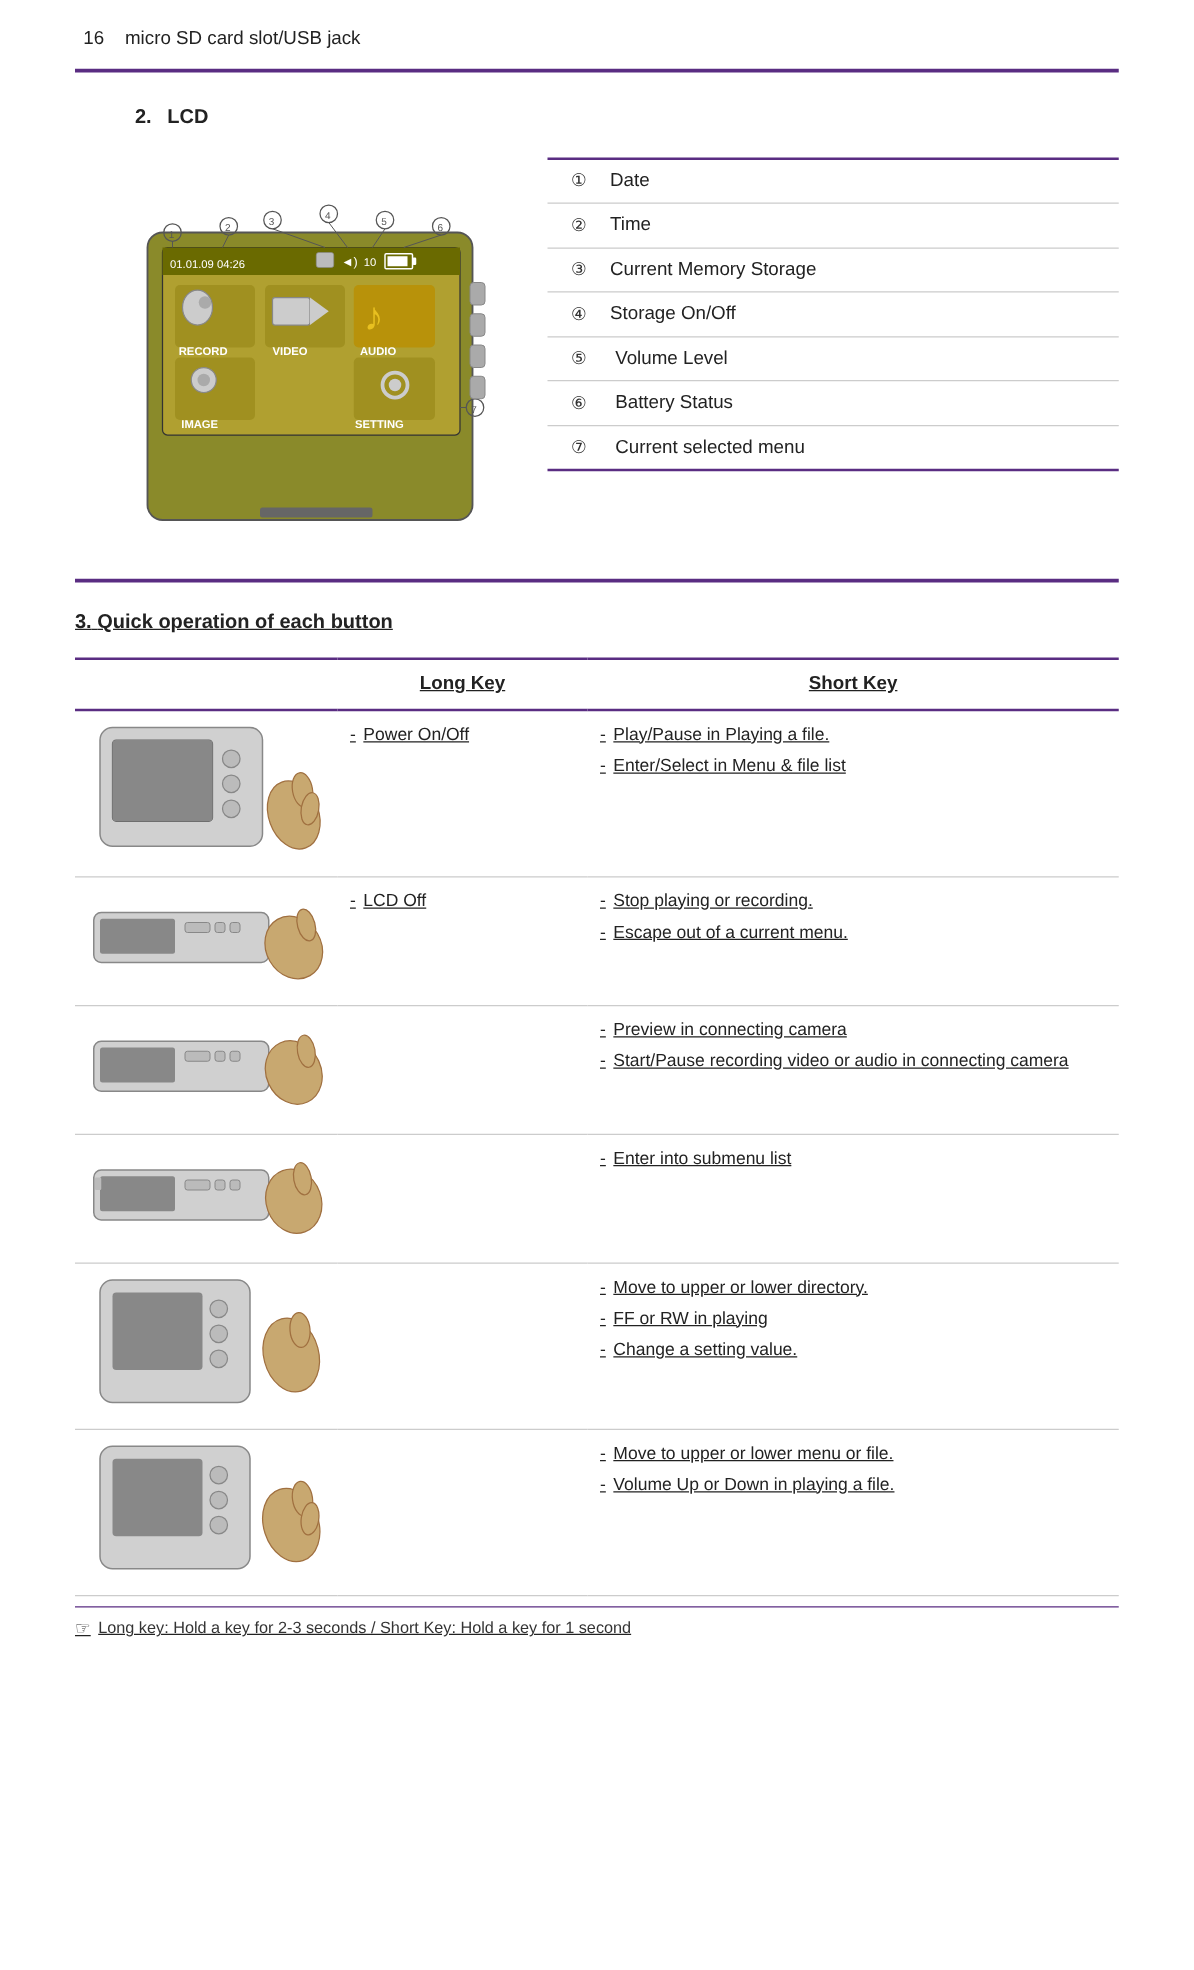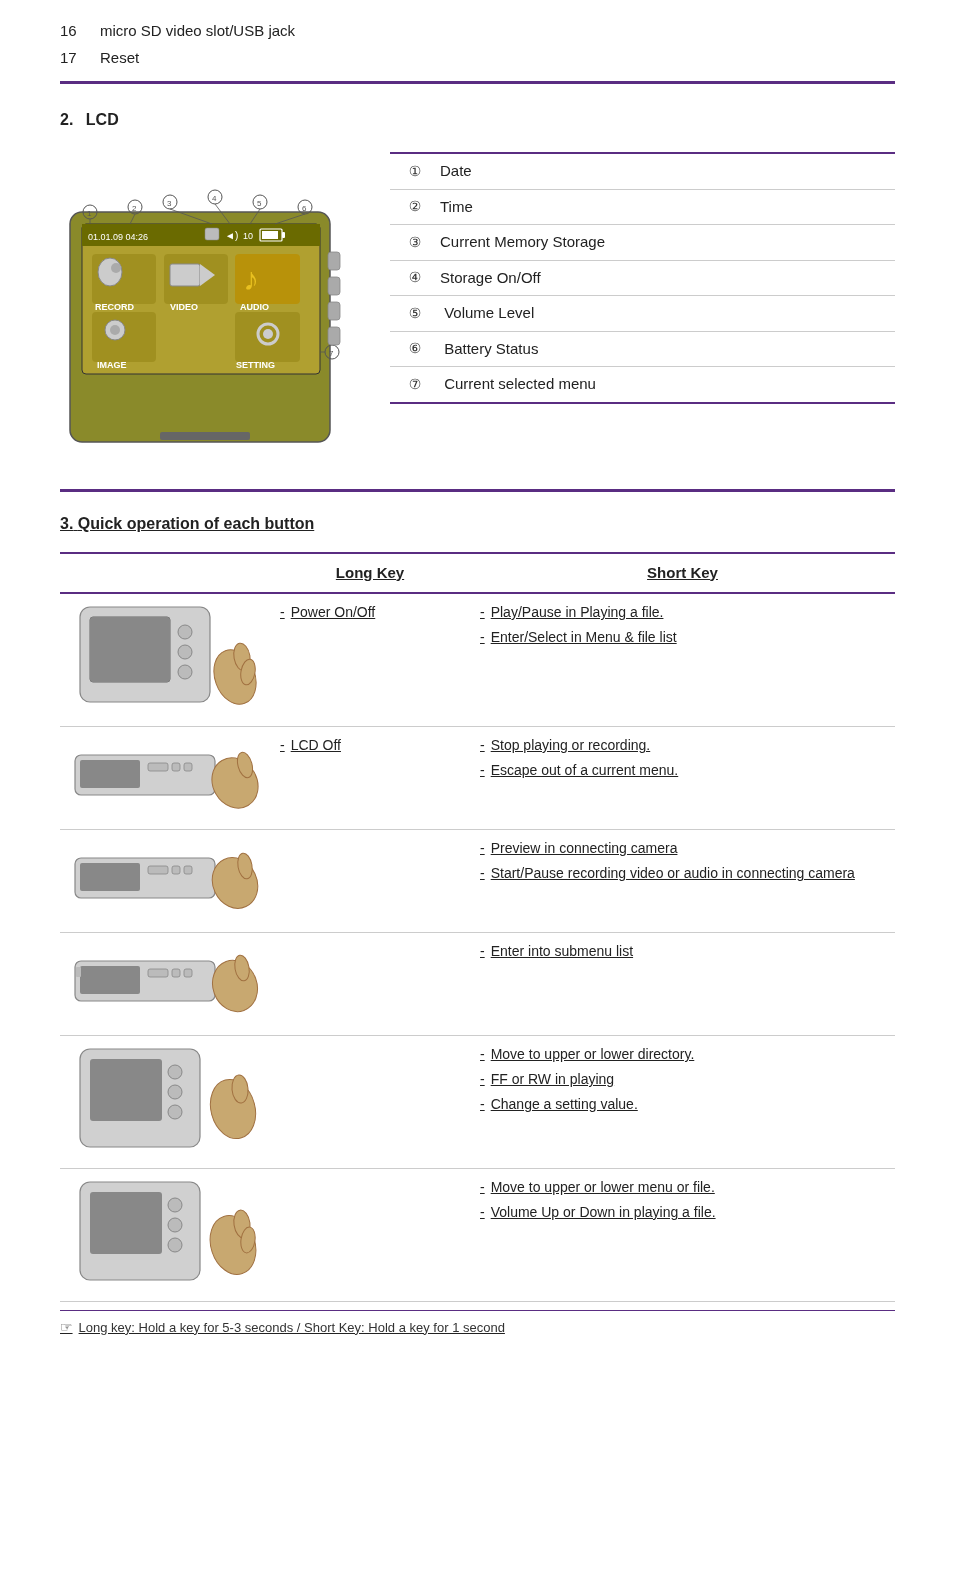--- a/index.html
+++ b/index.html
@@ -21,21 +21,21 @@
       margin-bottom: 10px;
     }
     .top-list-item {
       display: flex;
       gap: 10px;
       font-size: 15px;
       margin-bottom: 4px;
     }
     .top-list-item .num {
       width: 30px;
-      text-align: left;
+      text-align: center;
     }
 
     .divider-thick {
       border: none;
       border-top: 3px solid #5a2d82;
       margin: 12px 0;
     }
 
     
     .section-title {
@@ -164,31 +164,27 @@
     }
   </style>
 </head>
 <body>
 
 <div class="page">
 
   <div class="top-list">
     <div class="top-list-item">
       <span class="num">16</span>
-      <span>micro SD video slot/USB jack</span>
-    </div>
-    <div class="top-list-item">
-      <span class="num">17</span>
-      <span>Reset</span>
+      <span>micro SD card slot/USB jack</span>
     </div>
   </div>
 
   <hr class="divider-thick">
 
-  <div style="margin-top: 24px; margin-bottom: 10px;">
+  <div style="margin-top: 24px; margin-bottom: 10px; margin-left: 48px;">
     <div class="section-title">
       <span class="section-num">2.</span>
       <span>LCD</span>
     </div>
 
     <div class="lcd-section">
 
       <div class="lcd-device">
         <svg width="290" height="300" viewBox="0 0 290 300">
 
@@ -496,17 +492,17 @@
                   <span>Volume Up or Down in playing a file.</span>
                 </li>
             </ul>
           </td>
         </tr>
       </tbody>
     </table>
 
     <div class="footnote">
       <span class="footnote-icon">☞</span>
-      <span>Long key: Hold a key for 5-3 seconds / Short Key: Hold a key for 1 second</span>
+      <span>Long key: Hold a key for 2-3 seconds / Short Key: Hold a key for 1 second</span>
     </div>
   </div>
 
 </div>
 
 </body></html>

